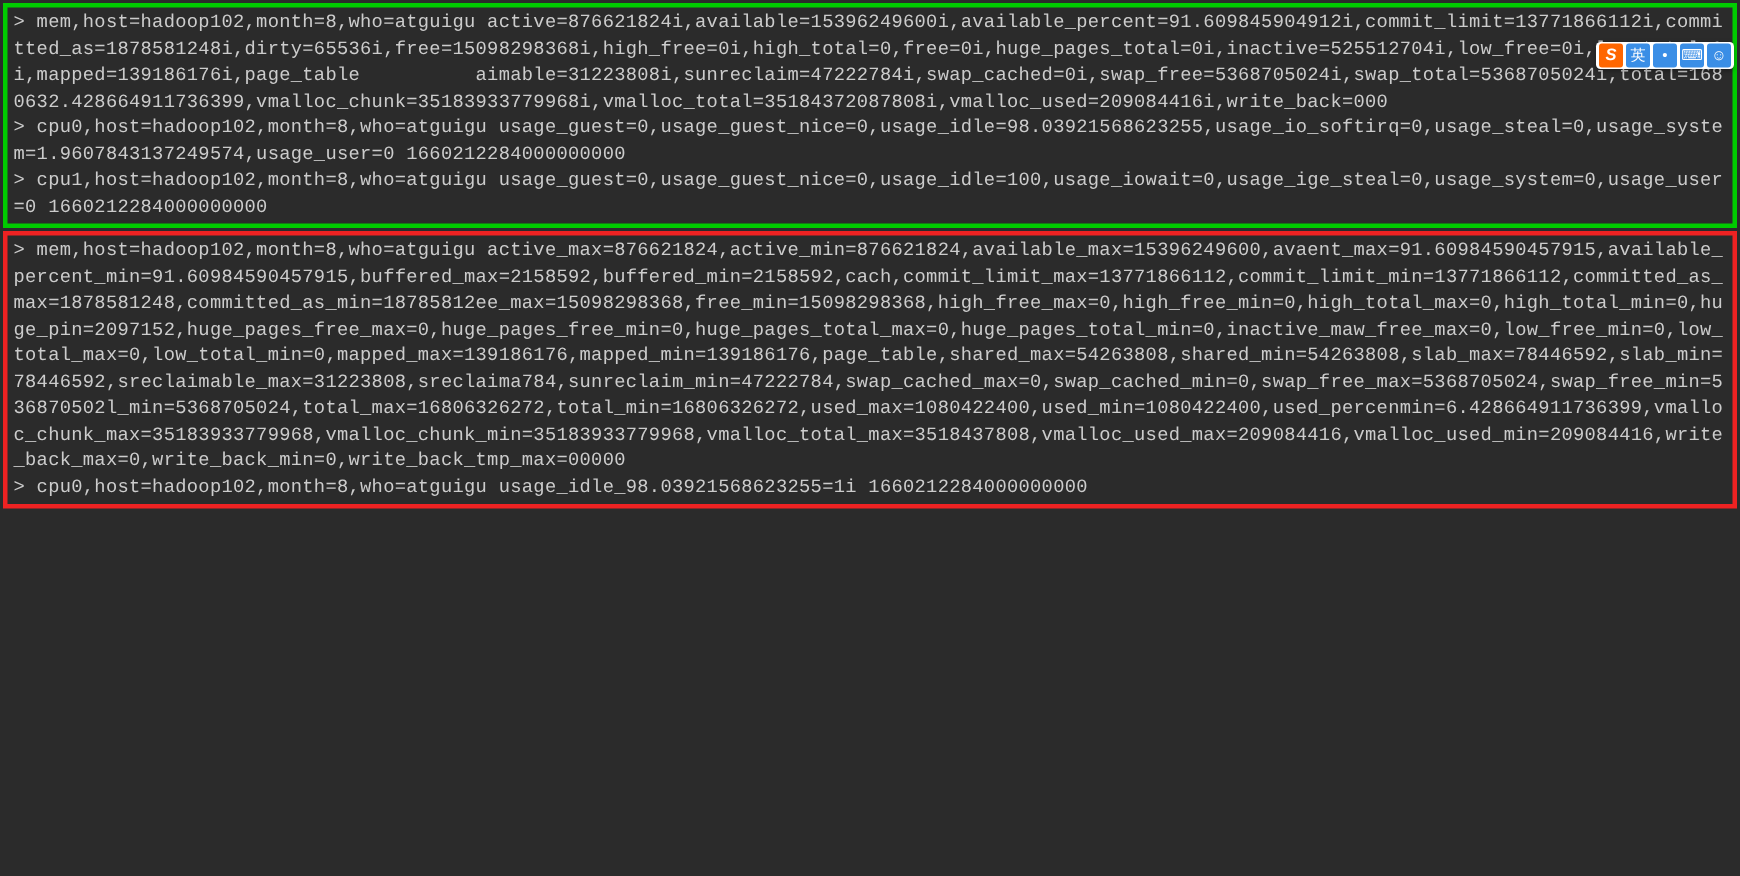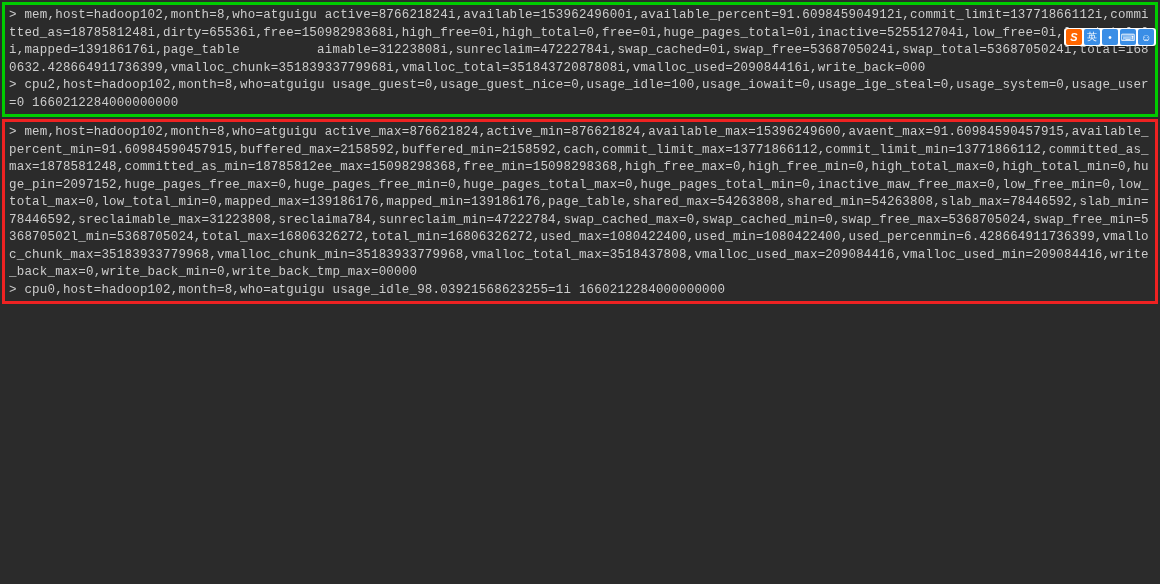--- a/index.html
+++ b/index.html
@@ -75,21 +75,22 @@
       font-size: 10px;
       font-family: Arial, sans-serif;
     }
   </style>
 </head>
 <body>
 
 <div class="terminal">
   <div class="section-green">
     <div class="line">&gt; mem,host=hadoop102,month=8,who=atguigu active=876621824i,available=15396249600i,available_percent=91.609845904912i,commit_limit=13771866112i,committed_as=1878581248i,dirty=65536i,free=15098298368i,high_free=0i,high_total=0,free=0i,huge_pages_total=0i,inactive=525512704i,low_free=0i,low_total=0i,mapped=139186176i,page_table          aimable=31223808i,sunreclaim=47222784i,swap_cached=0i,swap_free=5368705024i,swap_total=5368705024i,total=1680632.428664911736399,vmalloc_chunk=35183933779968i,vmalloc_total=35184372087808i,vmalloc_used=209084416i,write_back=000</div>
-    <div class="line">&gt; cpu2,host=hadoop102,month=8,who=atguigu usage_guest=0,usage_guest_nice=0,usage_idle=100,usage_iowait=0,usage_ige_steal=0,usage_system=0,usage_user=0 1660212284000000000</div>
+    <div class="line">&gt; cpu0,host=hadoop102,month=8,who=atguigu usage_guest=0,usage_guest_nice=0,usage_idle=98.03921568623255,usage_io_softirq=0,usage_steal=0,usage_system=1.9607843137249574,usage_user=0 1660212284000000000</div>
+    <div class="line">&gt; cpu1,host=hadoop102,month=8,who=atguigu usage_guest=0,usage_guest_nice=0,usage_idle=100,usage_iowait=0,usage_ige_steal=0,usage_system=0,usage_user=0 1660212284000000000</div>
   </div>
   <div class="section-red">
     <div class="line">&gt; mem,host=hadoop102,month=8,who=atguigu active_max=876621824,active_min=876621824,available_max=15396249600,avaent_max=91.60984590457915,available_percent_min=91.60984590457915,buffered_max=2158592,buffered_min=2158592,cach,commit_limit_max=13771866112,commit_limit_min=13771866112,committed_as_max=1878581248,committed_as_min=18785812ee_max=15098298368,free_min=15098298368,high_free_max=0,high_free_min=0,high_total_max=0,high_total_min=0,huge_pin=2097152,huge_pages_free_max=0,huge_pages_free_min=0,huge_pages_total_max=0,huge_pages_total_min=0,inactive_maw_free_max=0,low_free_min=0,low_total_max=0,low_total_min=0,mapped_max=139186176,mapped_min=139186176,page_table,shared_max=54263808,shared_min=54263808,slab_max=78446592,slab_min=78446592,sreclaimable_max=31223808,sreclaima784,sunreclaim_min=47222784,swap_cached_max=0,swap_cached_min=0,swap_free_max=5368705024,swap_free_min=536870502l_min=5368705024,total_max=16806326272,total_min=16806326272,used_max=1080422400,used_min=1080422400,used_percenmin=6.428664911736399,vmalloc_chunk_max=35183933779968,vmalloc_chunk_min=35183933779968,vmalloc_total_max=3518437808,vmalloc_used_max=209084416,vmalloc_used_min=209084416,write_back_max=0,write_back_min=0,write_back_tmp_max=00000</div>
     <div class="line">&gt; cpu0,host=hadoop102,month=8,who=atguigu usage_idle_98.03921568623255=1i 1660212284000000000</div>
   </div>
 </div>
 
 <div class="ime-widget">
   <div class="ime-s">S</div>
   <div class="ime-btn">英</div>

